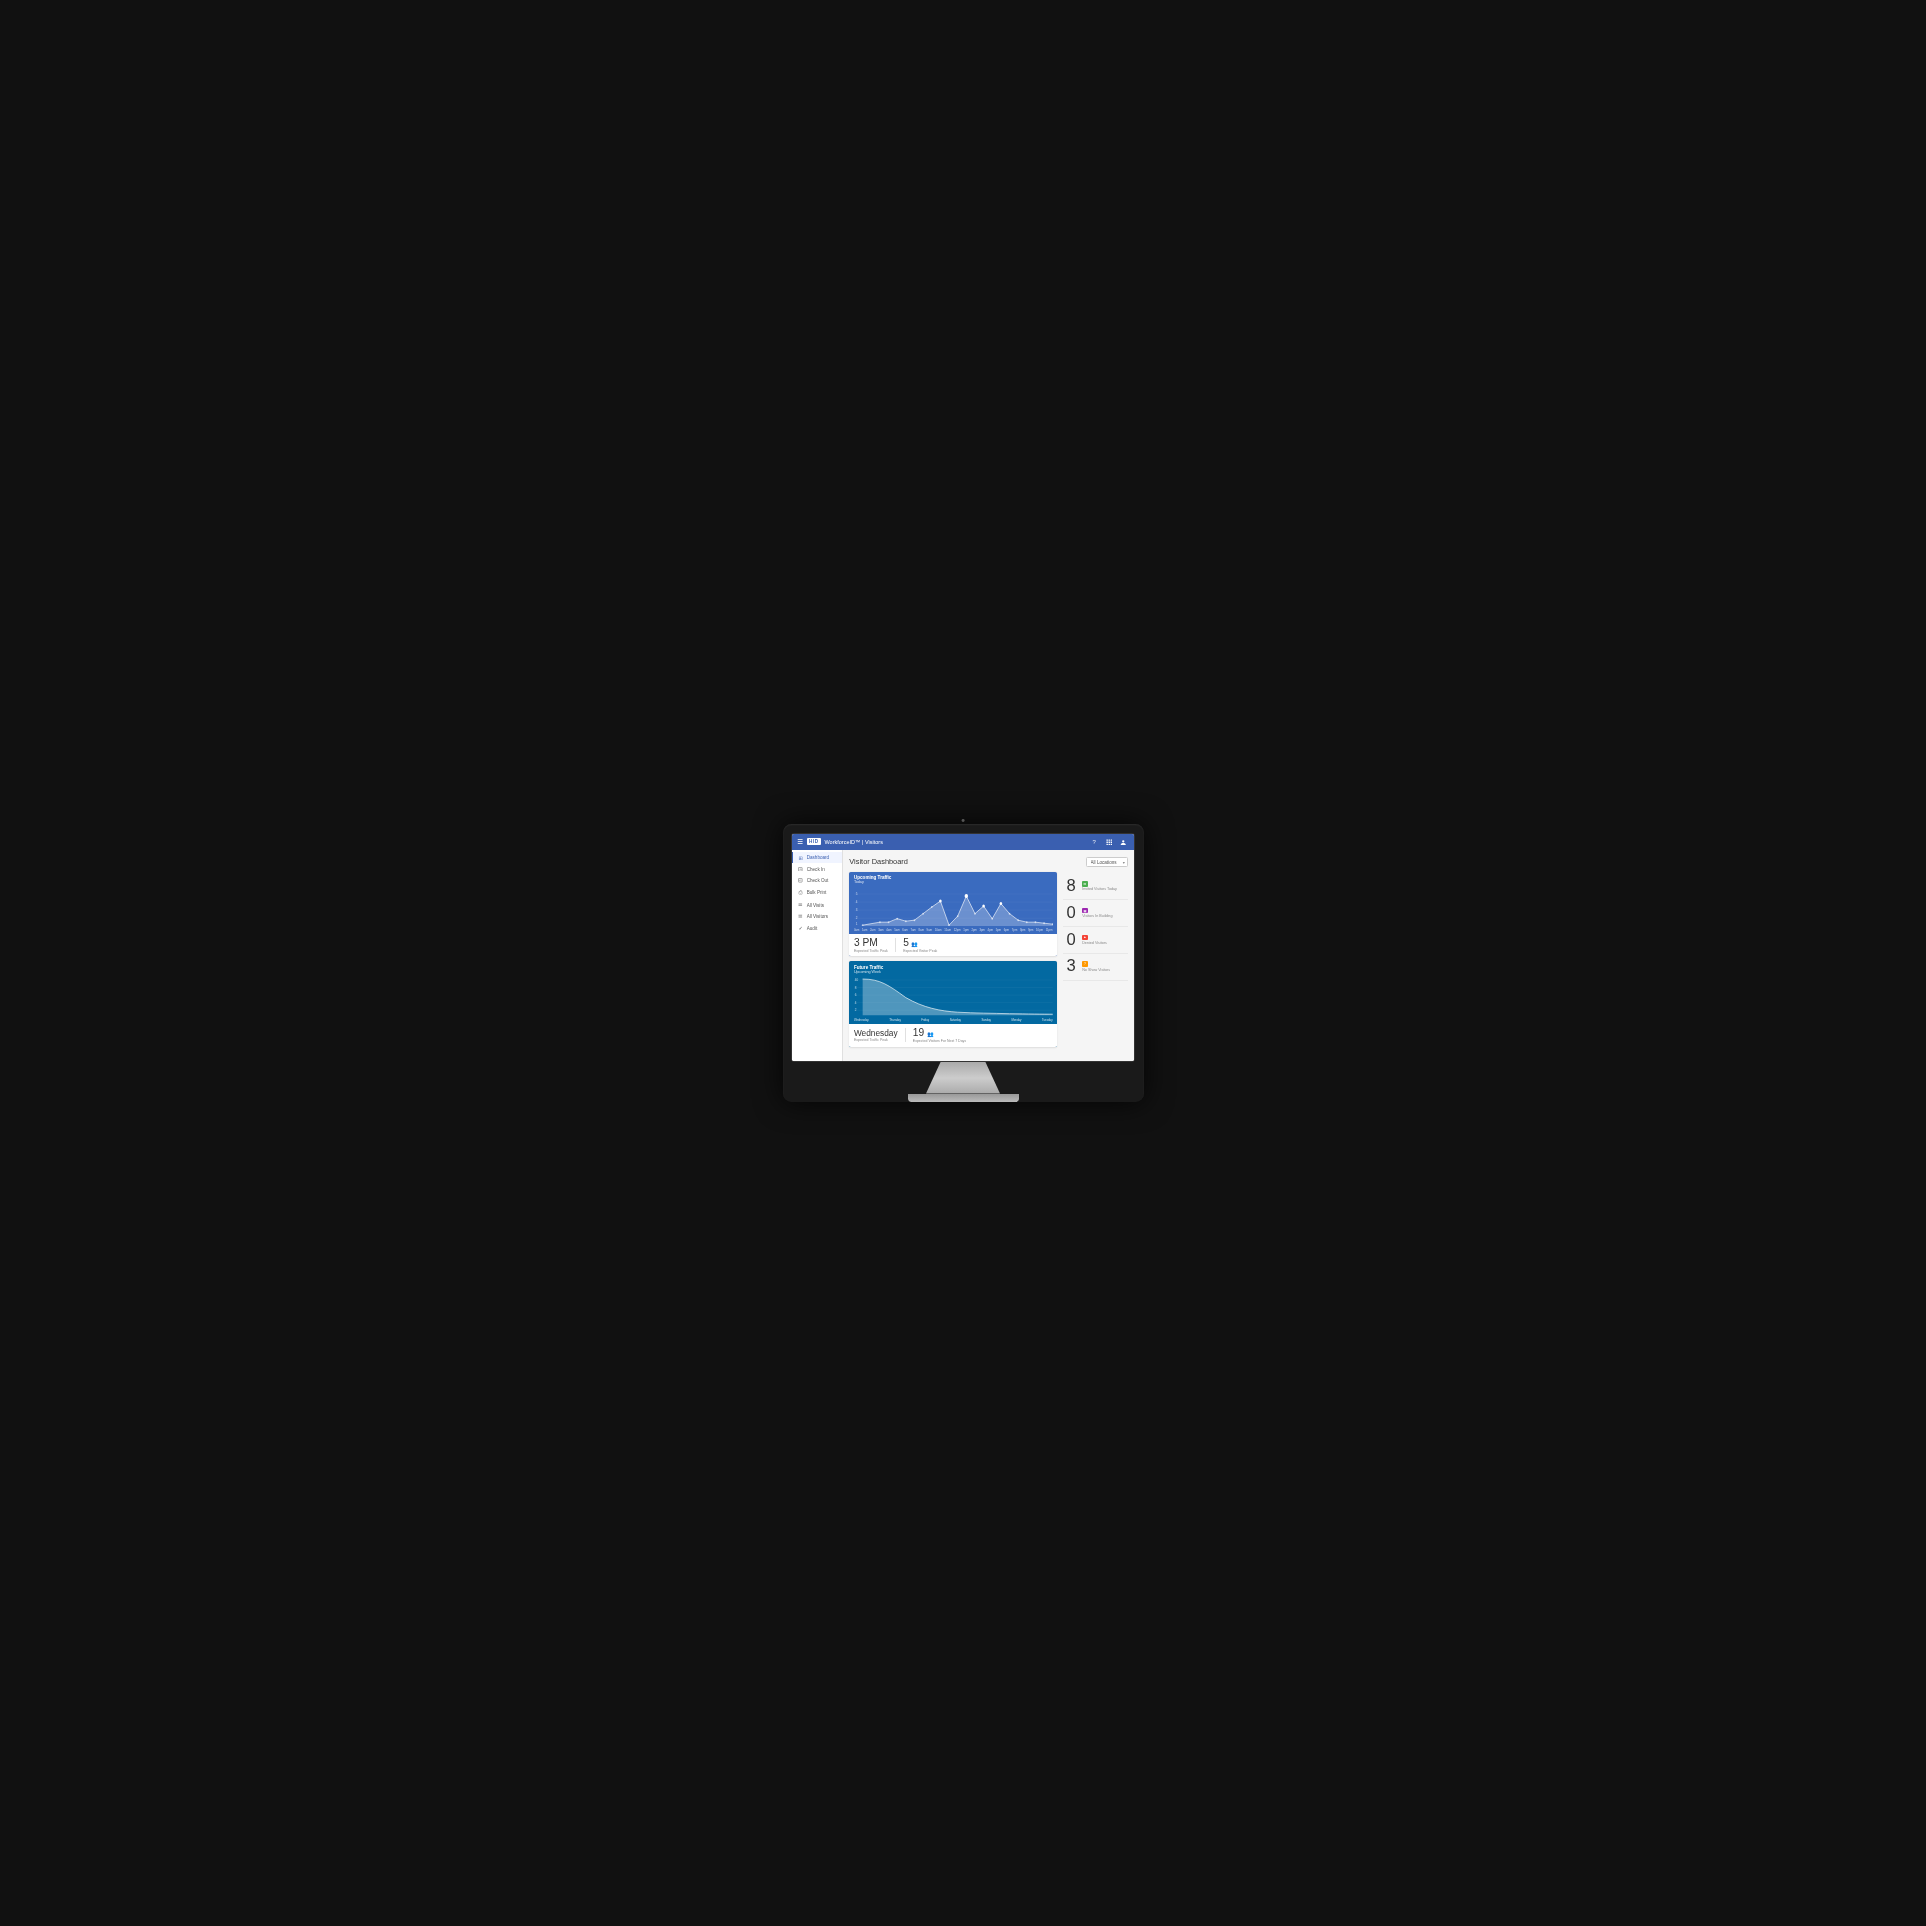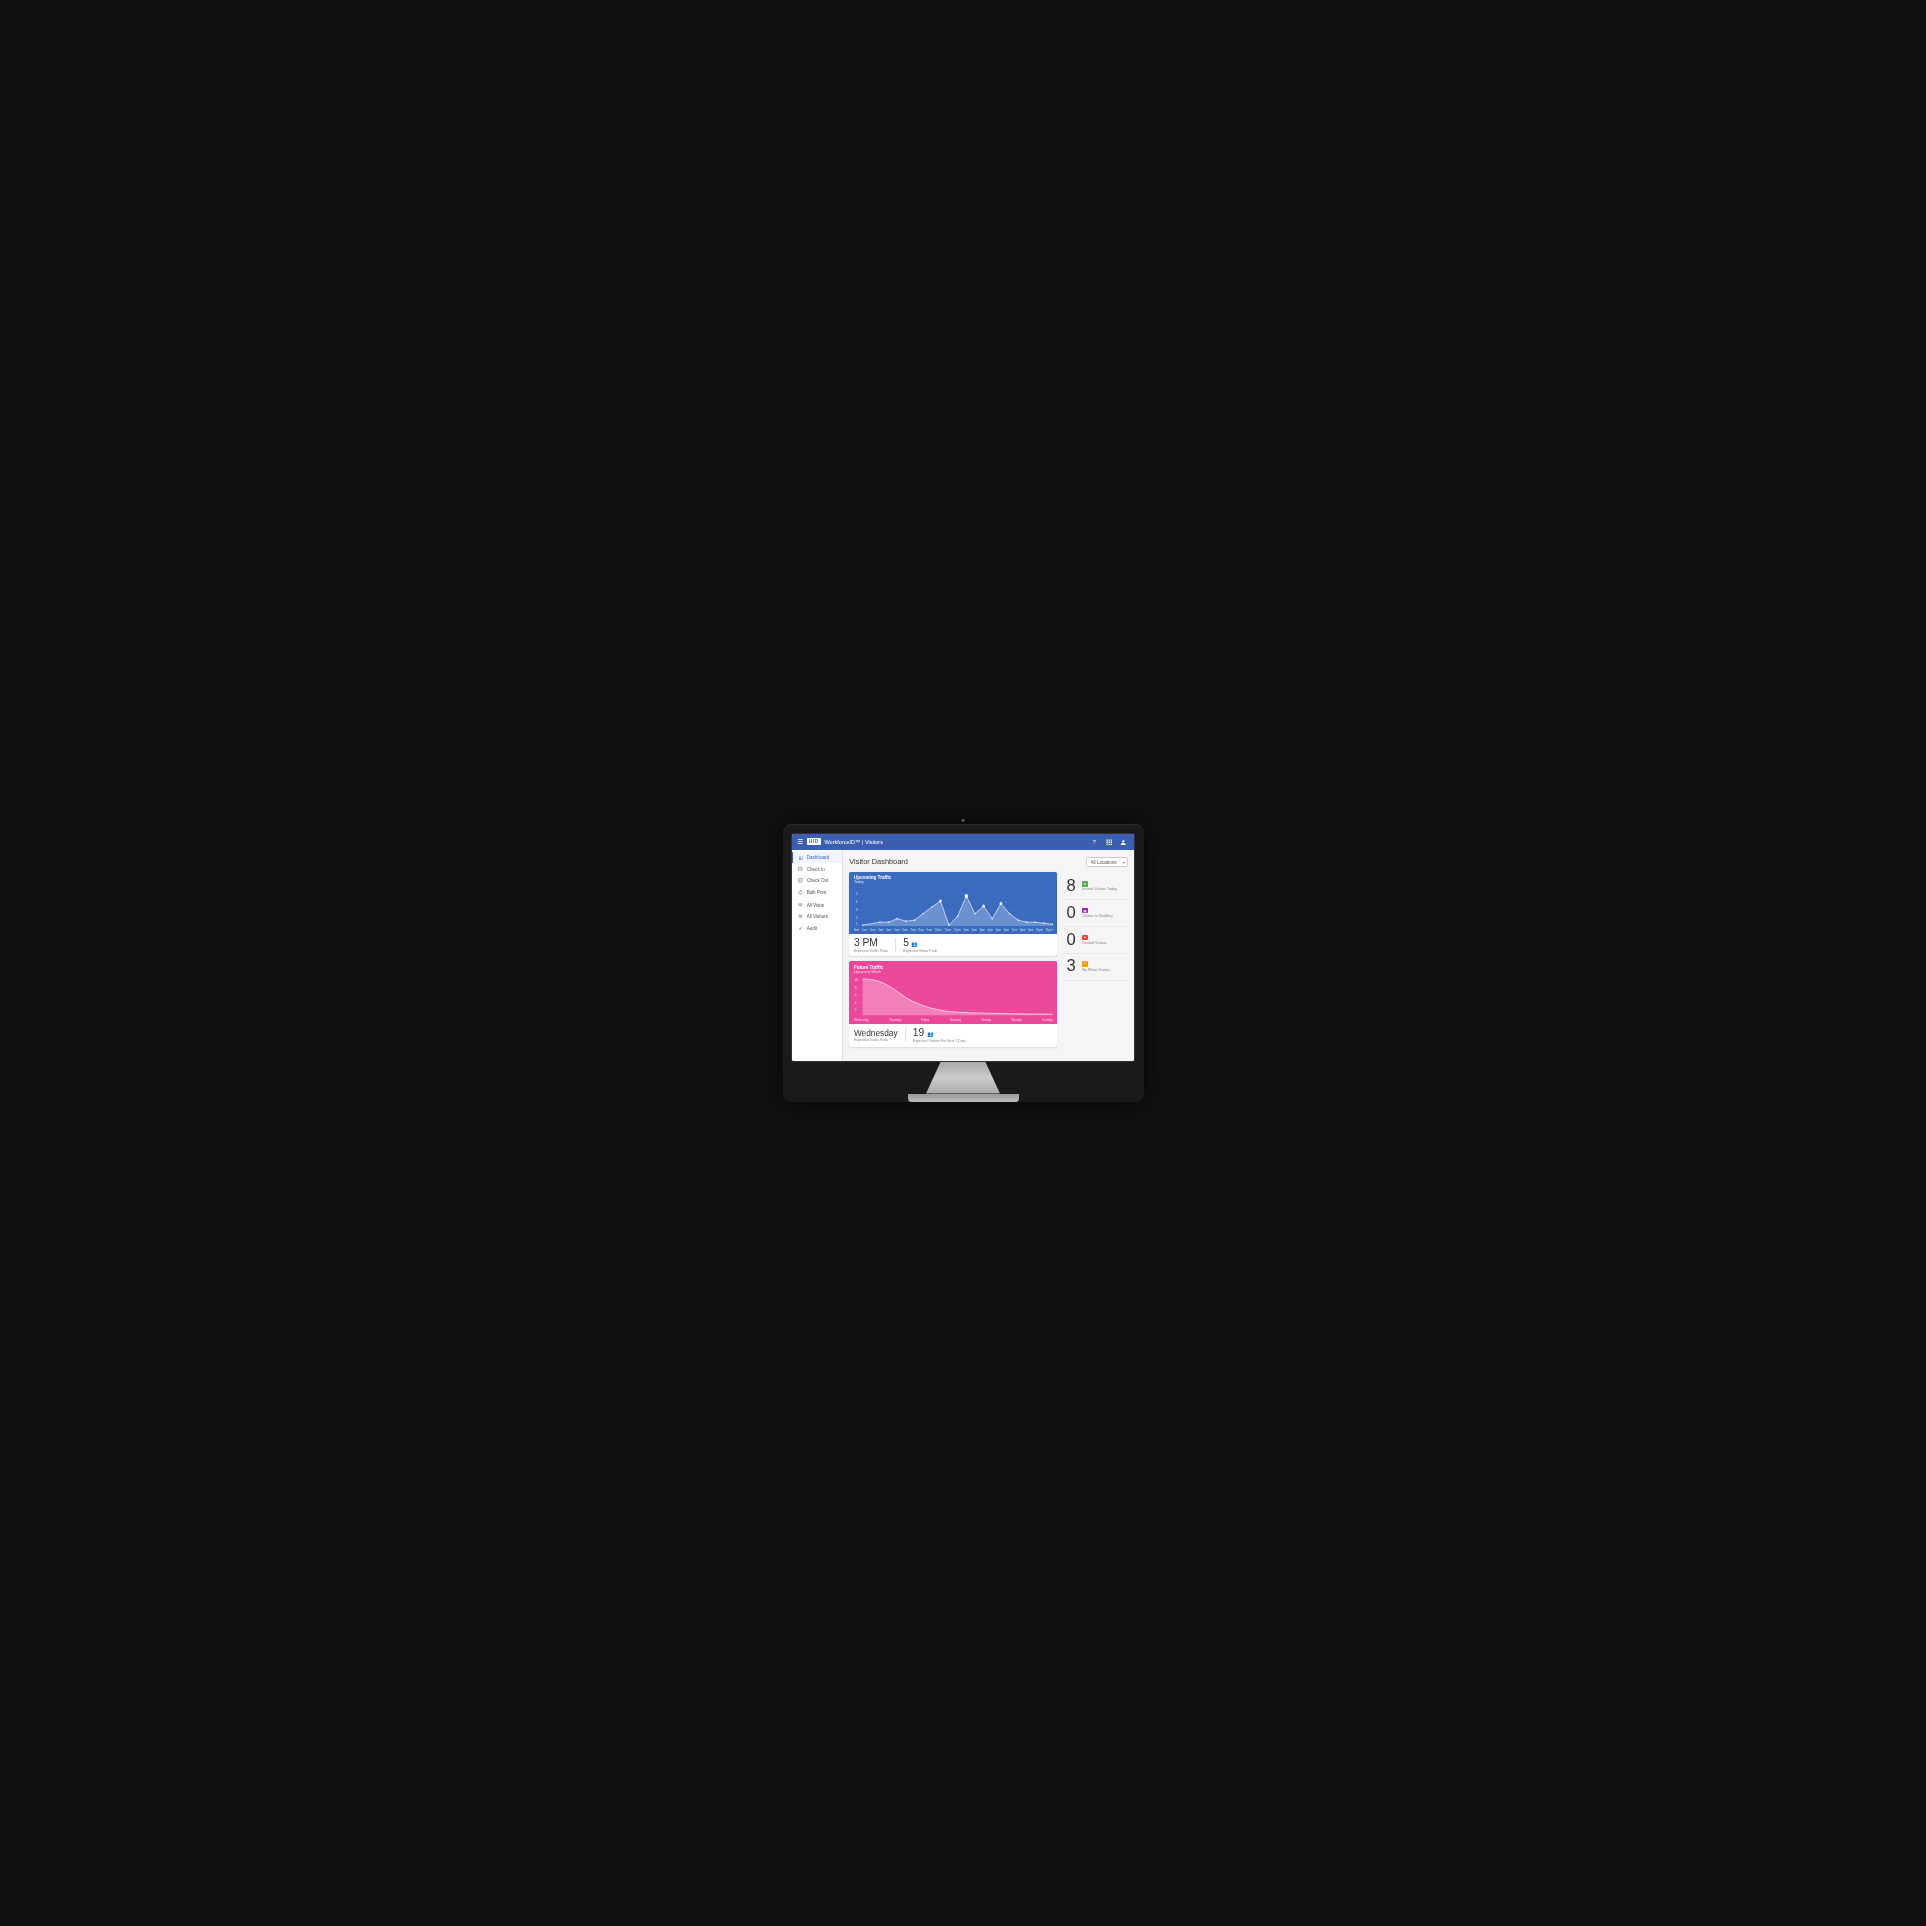--- a/index.html
+++ b/index.html
@@ -224,21 +224,21 @@
       overflow: hidden;
       background: #fff;
       box-shadow: 0 0.5px 1.8px rgba(0,0,0,0.1);
     }
 
     .chart-card-blue {
       background: #3a6bbf;
     }
 
     .chart-card-teal {
-      background: #ec4899;
+      background: #0369a1;
     }
 
     .chart-header {
       padding: 3.7px 4.6px 1.8px;
     }
 
     .chart-title {
       color: #fff;
       font-size: 4.6px;
       font-weight: 600;

